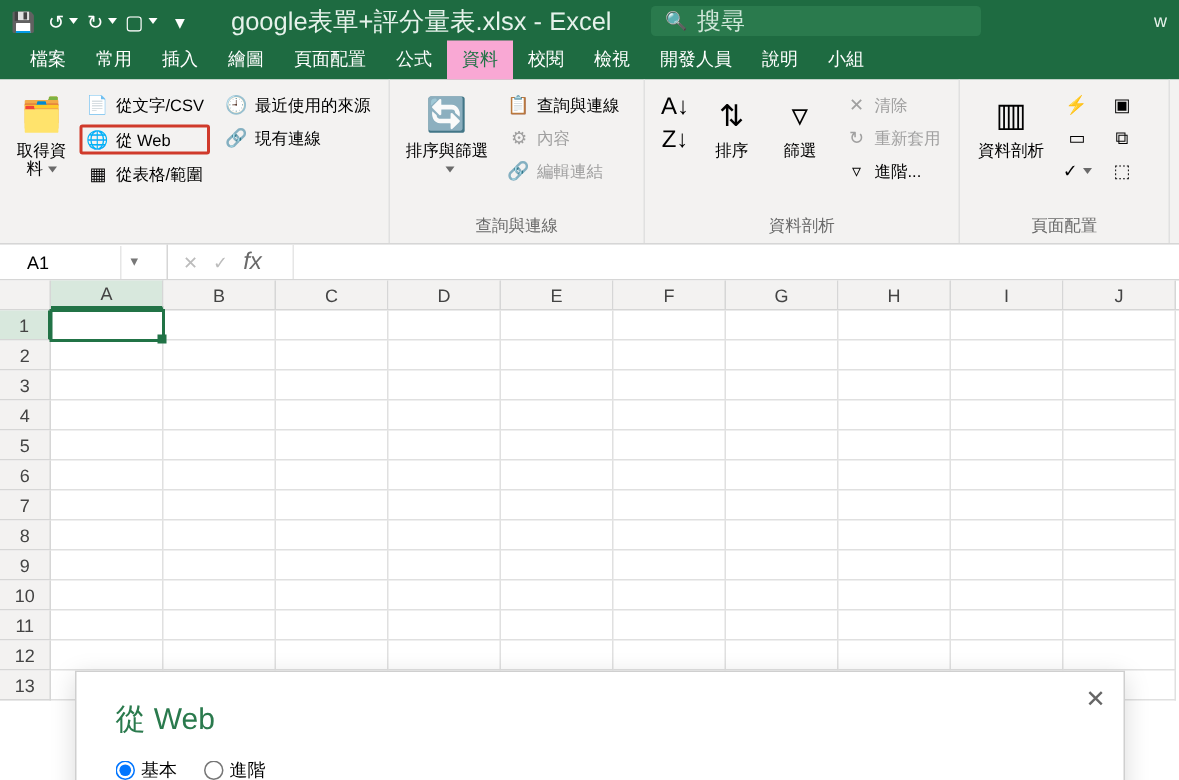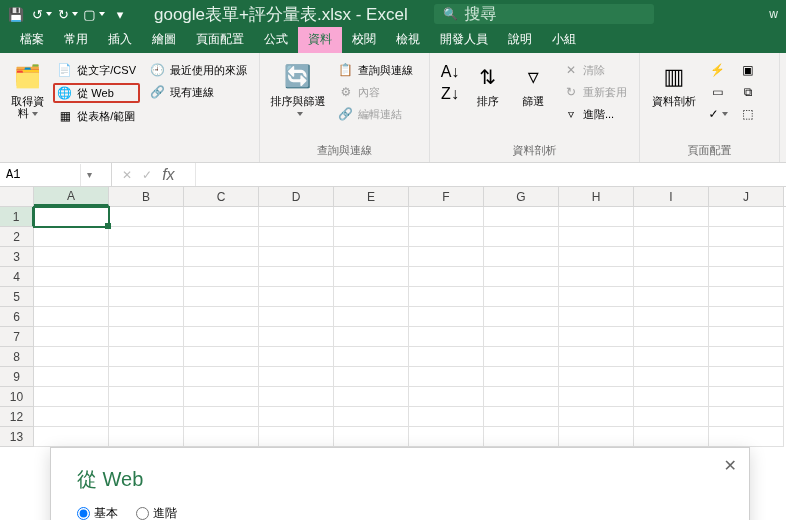--- a/index.html
+++ b/index.html
@@ -33,21 +33,21 @@
 .small-list { display: flex; flex-direction: column; gap: 4px; padding-top: 4px; }
 .small-item { display: flex; align-items: center; gap: 4px; font-size: 11px; padding: 1px 4px; white-space: nowrap; }
 .small-item .si { width: 16px; height: 16px; display: flex; align-items: center; justify-content: center; font-size: 12px; }
 .small-item.highlighted { border: 2px solid #d03a2b; border-radius: 2px; padding: 0 2px; }
 .grey-item { color: #a0a0a0; }
 .caret-dk::after { content: ""; display: inline-block; margin-left: 3px; border-left: 3px solid transparent; border-right: 3px solid transparent; border-top: 4px solid #6a6a6a; vertical-align: middle; }
 
 
 .fbar { height: 24px; border-bottom: 1px solid #d6d6d6; display: flex; align-items: stretch; }
 .namebox { width: 112px; border-right: 1px solid #d6d6d6; display: flex; align-items: center; }
-.namebox input { border: none; width: 80px; padding: 0 6px; font-size: 12px; outline: none; font-family: Liberation Mono, monospace; }
+.namebox input { border: none; width: 80px; padding: 0 18px; font-size: 12px; outline: none; }
 .namebox .drop { width: 18px; text-align: center; color: #777; border-left: 1px solid #e6e6e6; font-size: 10px; line-height: 22px; }
 .fbar .btns { display: flex; align-items: center; gap: 10px; padding: 0 10px; color: #bcbcbc; font-size: 12px; }
 .fbar .fx { color: #6a6a6a; font-style: italic; font-size: 16px; padding-right: 10px; }
 .fbar .formula-input { flex: 1; border-left: 1px solid #e6e6e6; }
 
 
 .grid { position: relative; }
 .colhdrs { display: flex; height: 20px; border-bottom: 1px solid #d6d6d6; }
 .corner { width: 34px; border-right: 1px solid #d6d6d6; background: #f3f2f1; }
 .colh { width: 75px; border-right: 1px solid #d6d6d6; background: #f3f2f1; text-align: center; font-size: 12px; color: #444; line-height: 20px; }
@@ -383,20 +383,33 @@
         <div class="cell"></div>
         <div class="cell"></div>
         <div class="cell"></div>
         <div class="cell"></div>
         <div class="cell"></div>
         <div class="cell"></div>
         <div class="cell"></div>
         <div class="cell"></div>
       </div>
       <div class="row">
+        <div class="rowh">11</div>
+        <div class="cell"></div>
+        <div class="cell"></div>
+        <div class="cell"></div>
+        <div class="cell"></div>
+        <div class="cell"></div>
+        <div class="cell"></div>
+        <div class="cell"></div>
+        <div class="cell"></div>
+        <div class="cell"></div>
+        <div class="cell"></div>
+      </div>
+      <div class="row">
         <div class="rowh">12</div>
         <div class="cell"></div>
         <div class="cell"></div>
         <div class="cell"></div>
         <div class="cell"></div>
         <div class="cell"></div>
         <div class="cell"></div>
         <div class="cell"></div>
         <div class="cell"></div>
         <div class="cell"></div>

